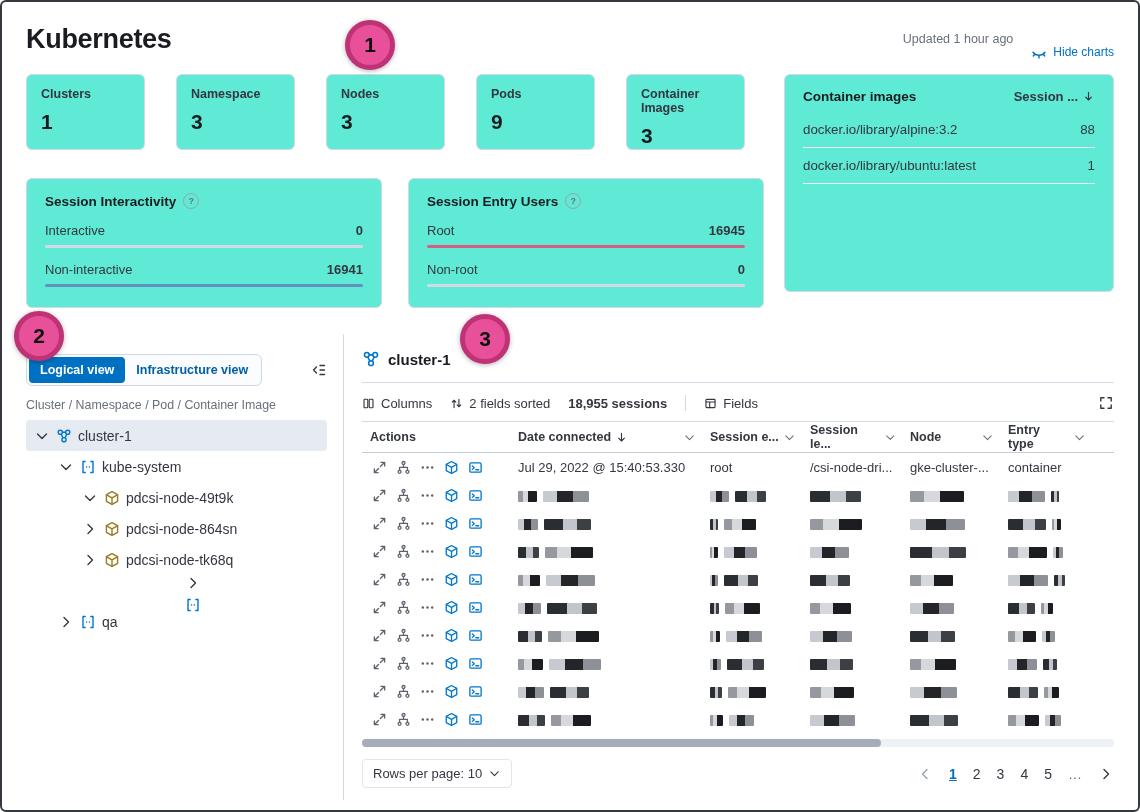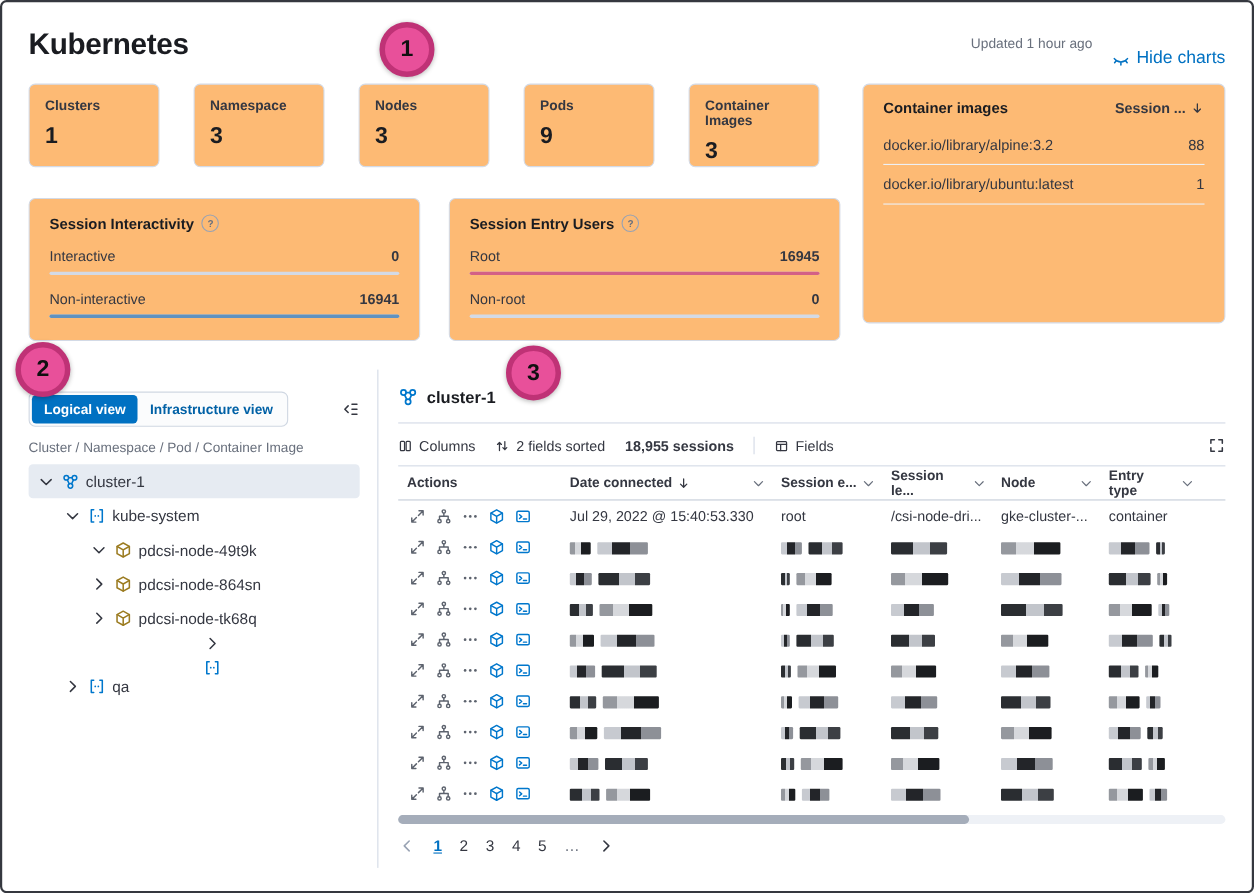--- a/index.html
+++ b/index.html
@@ -13,29 +13,29 @@
     position:relative;
     overflow:hidden;
   }
   .page{padding:14px 24px 0 24px;}
 
   
   .hdr{display:flex;align-items:center;justify-content:space-between;margin-top:2px;}
   .hdr h1{margin:0;font-size:27px;font-weight:700;color:#1a1c21;letter-spacing:-.3px;}
   .hdr-right{display:flex;align-items:center;gap:18px;}
   .updated{font-size:12.5px;color:#69707d;}
-  .hide-charts{display:flex;align-items:center;gap:6px;color:#0071c2;font-size:16px;font-weight:500;cursor:pointer;margin-top:26px;}
+  .hide-charts{display:flex;align-items:center;gap:6px;color:#0071c2;font-size:12px;font-weight:500;cursor:pointer;margin-top:26px;}
   .ic{width:16px;height:16px;display:inline-block;vertical-align:middle;}
   .ic svg{width:100%;height:100%;fill:none;stroke:currentColor;stroke-width:1.4;stroke-linecap:round;stroke-linejoin:round;}
   .ic-sm{width:13px;height:13px;}
 
   
   .top{display:flex;gap:20px;margin-top:14px;}
   .top-left{flex:1;}
-  .card{border:1px solid #d3dae6;border-radius:6px;background:#fdba74;box-sizing:border-box;}
+  .card{border:1px solid #d3dae6;border-radius:6px;background:#5eead4;box-sizing:border-box;}
 
   .stats{display:flex;gap:31px;}
   .stat-card{width:119px;height:76px;padding:12px 14px;}
   .stat-label{font-size:12.5px;font-weight:600;color:#343741;}
   .stat-value{font-size:21px;font-weight:600;margin-top:9px;color:#1a1c21;}
 
   .charts-row{display:flex;gap:26px;margin-top:28px;}
   .chart-card{flex:1;height:130px;padding:14px 18px;}
   .card-title-row{display:flex;align-items:center;gap:7px;font-size:13.5px;font-weight:700;color:#1a1c21;}
   .help{width:14px;height:14px;border:1px solid #98a2b3;border-radius:50%;color:#69707d;
@@ -736,20 +736,26 @@
               <div class="cell col2"><span class="red g2" style="width: 13px;"></span><span class="red g0" style="width: 25px;"></span></div>
               <div class="cell col3"><span class="red g0" style="width: 45px;"></span></div>
               <div class="cell col4"><span class="red g1" style="width: 48px;"></span></div>
               <div class="cell col5"><span class="red g2" style="width: 31px;"></span><span class="red g0" style="width: 16px;"></span></div>
             </div>
           </div>
         <div class="hscroll">
           <div class="hthumb"></div>
         </div>
         <div class="gfoot">
+          <span class="rpp">
+            <span>Rows per page: 10</span>
+            <span class="ic ic-sm"><svg viewBox="0 0 16 16">
+                  <path d="M3.5 6l4.5 4.5L12.5 6"></path>
+                </svg></span>
+          </span>
           <span class="pager">
             <span class="ic pg-chev"><svg viewBox="0 0 16 16">
                   <path d="M10 3.5L5.5 8l4.5 4.5"></path>
                 </svg></span>
             <span id="pages" style="display:flex;gap:16px;align-items:center;">
                 <span class="pg active">1</span>
                 <span class="pg">2</span>
                 <span class="pg">3</span>
                 <span class="pg">4</span>
                 <span class="pg">5</span>

